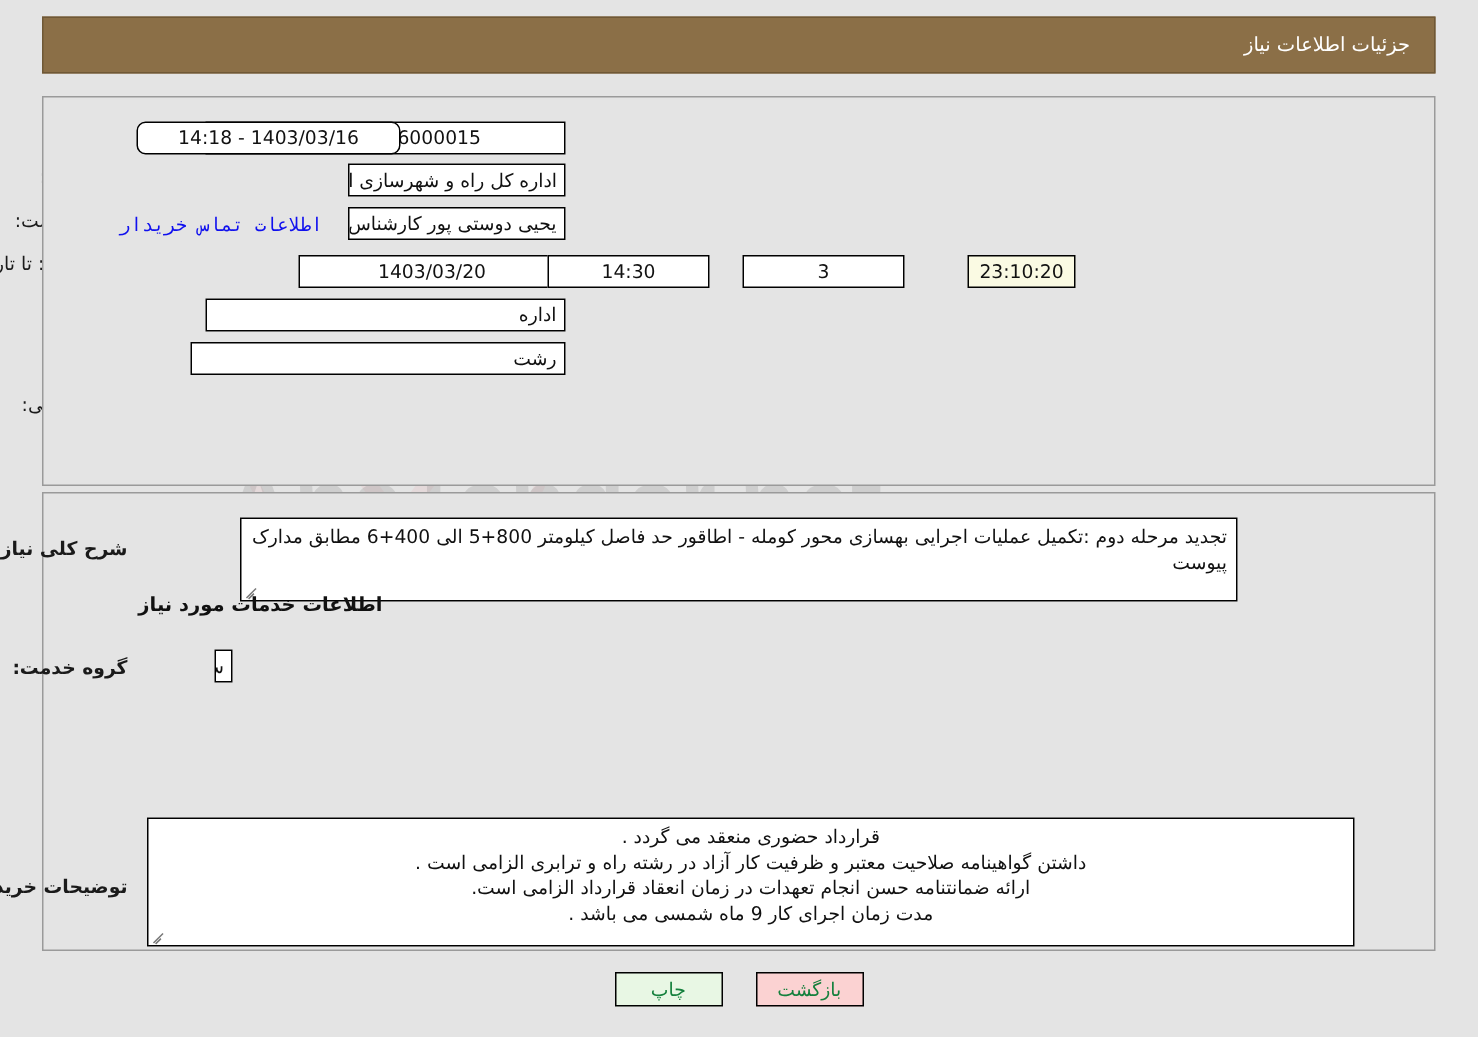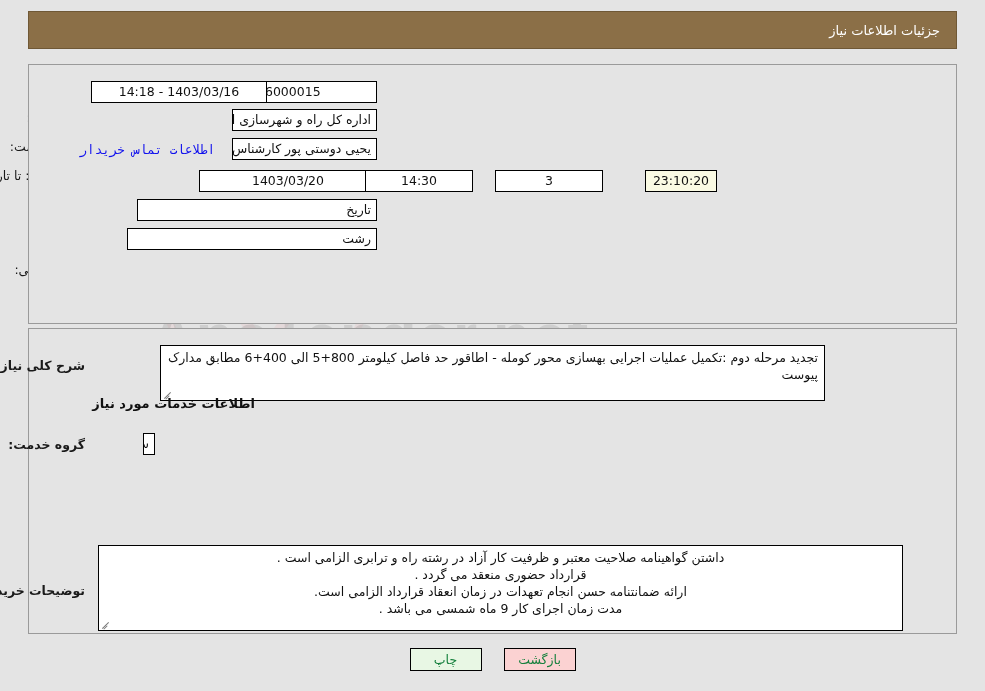--- a/index.html
+++ b/index.html
@@ -270,21 +270,21 @@
   <div class="panel" id="panel-top"></div>
 
   <div class="row" style="right:860px; top:82px;">
     <span class="lbl">شماره نیاز:</span>
   </div>
   <div class="box center" style="position:absolute; right:608px; top:81px; width:240px; z-index:9;">1103000026000015</div>
 
   <div class="row" style="right:428px; top:82px;">
     <span class="lbl">تاریخ و ساعت اعلان عمومی:</span>
   </div>
-  <div class="box center" style="position:absolute; right:718px; top:81px; width:176px; left:105px; z-index:9;">1403/03/16 - 14:18</div>
+  <div class="box center" style="position:absolute; right:718px; top:81px; width:176px; left:105px; z-index:9;border-radius:6px;">1403/03/16 - 14:18</div>
 
   <div class="row" style="right:860px; top:110px;">
     <span class="lbl">نام دستگاه خریدار:</span>
   </div>
   <div class="box rtl-right" style="position:absolute; right:608px; top:109px; left:232px; z-index:9;">اداره کل راه و شهرسازی استان گیلان</div>
 
   <div class="row" style="right:860px; top:139px;">
     <span class="lbl">ایجاد کننده درخواست:</span>
   </div>
   <div class="box rtl-right" style="position:absolute; right:608px; top:138px; left:232px; z-index:9;">یحیی دوستی پور کارشناس پیمان و رسیدگی اداره کل راه و شهرسازی استان گ</div>
@@ -305,21 +305,21 @@
     <span class="lbl">روز و</span>
   </div>
   <div class="box center cream" style="position:absolute; right:268px; top:170px; width:72px; z-index:9;">23:10:20</div>
   <div class="row" style="right:130px; top:171px;">
     <span class="lbl">ساعت باقی مانده</span>
   </div>
 
   <div class="row" style="right:860px; top:200px;">
     <span class="lbl">استان محل تحویل:</span>
   </div>
-  <div class="box rtl-right" style="position:absolute; right:608px; top:199px; width:240px; z-index:9;">تاریخ</div>
+  <div class="box rtl-right" style="position:absolute; right:608px; top:199px; width:240px; z-index:9;">اداره</div>
 
   <div class="row" style="right:860px; top:229px;">
     <span class="lbl">شهر محل تحویل:</span>
   </div>
   <div class="box rtl-right" style="position:absolute; right:608px; top:228px; width:250px; z-index:9;">رشت</div>
 
   <div class="row" style="right:860px; top:262px;">
     <span class="lbl">طبقه بندی موضوعی:</span>
   </div>
   <div class="row" style="right:738px; top:262px;">
@@ -398,22 +398,22 @@
         <td>1</td>
         <td>1403/11/30</td>
       </tr>
     </tbody>
   </table>
 
   <div class="row lbl-b" style="right:900px; top:583px; z-index:9;">
     <span class="lbl lbl-b">توضیحات خریدار:</span>
   </div>
   <div class="ta" style="position:absolute; right:82px; top:545px; left:98px; height:86px; z-index:9; text-align:center;">
+    <div>قرارداد حضوری منعقد می گردد .</div>
     <div>داشتن گواهینامه صلاحیت معتبر و ظرفیت کار آزاد در رشته راه و ترابری الزامی است .</div>
-    <div>قرارداد حضوری منعقد می گردد .</div>
     <div>ارائه ضمانتنامه حسن انجام تعهدات در زمان انعقاد قرارداد الزامی است.</div>
     <div>مدت زمان اجرای کار 9 ماه شمسی می باشد .</div>
     <span class="grip"></span>
   </div>
 
   <div class="btnbar">
     <div class="btn btn-back">بازگشت</div>
     <div class="btn btn-print">چاپ</div>
   </div>
 

